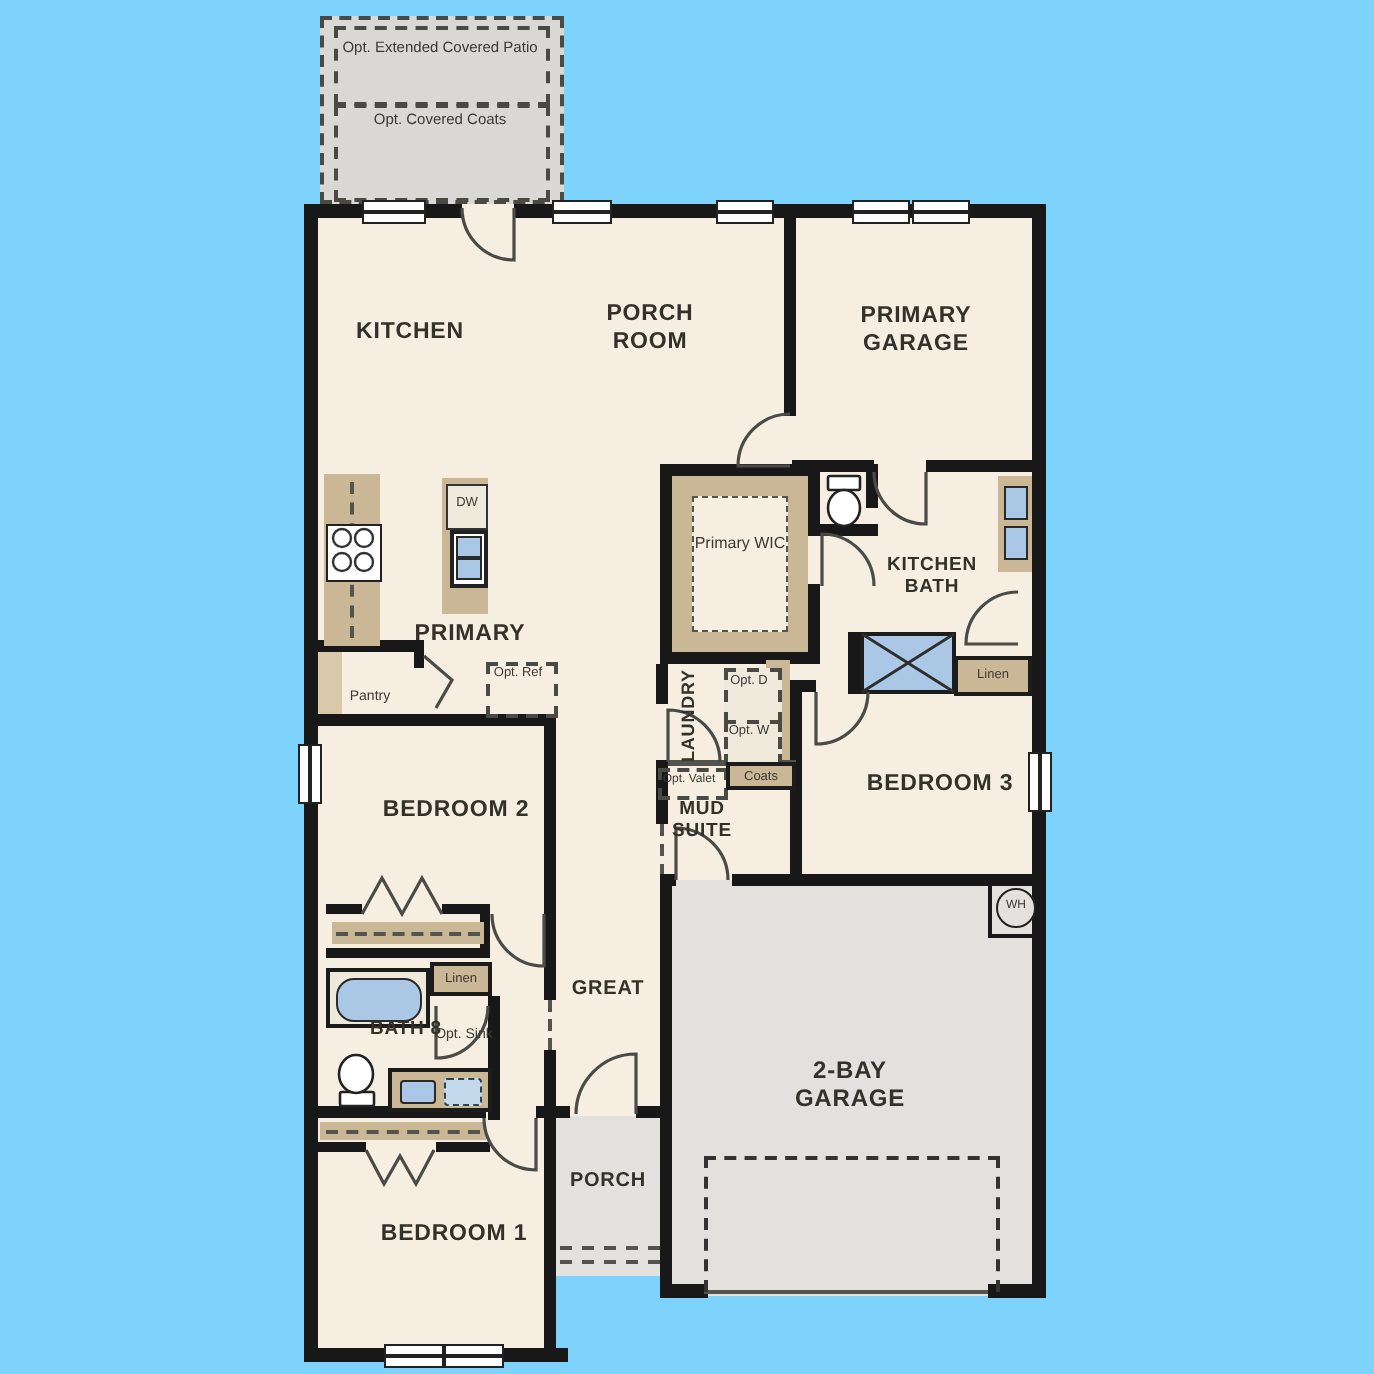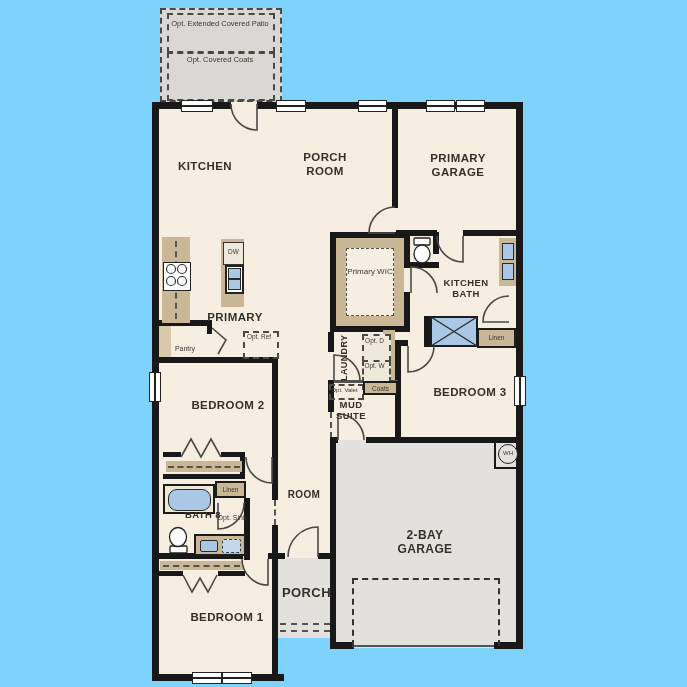--- a/index.html
+++ b/index.html
@@ -221,18 +221,18 @@
   <span class="sm" style="left:362px;top:337px;width:25px;font-size:6.5px;">Opt. D</span>
   <span class="sm" style="left:362px;top:362px;width:25px;font-size:6.5px;">Opt. W</span>
   <span class="sm" style="left:329px;top:387px;width:31px;font-size:6px;">Opt. Valet</span>
   <span class="lbl" style="left:329px;top:399px;width:44px;font-size:9.5px;">MUD SUITE</span>
   <span class="lbl" style="left:430px;top:386px;width:80px;font-size:11.5px;">BEDROOM 3</span>
   <span class="lbl" style="left:186px;top:399px;width:84px;font-size:11.5px;">BEDROOM 2</span>
   <span class="sm" style="left:162px;top:345px;width:46px;font-size:7px;">Pantry</span>
   <span class="sm" style="left:244px;top:333px;width:30px;font-size:6.5px;">Opt. Ref</span>
   <span class="lbl" style="left:184px;top:509px;width:38px;font-size:9.5px;">BATH 8</span>
   <span class="sm" style="left:212px;top:514px;width:40px;font-size:7px;">Opt. Sink</span>
-  <span class="lbl" style="left:282px;top:489px;width:44px;font-size:10px;">ROOM</span>
-  <span class="lbl" style="left:282px;top:585px;width:44px;font-size:13px;">PORCH</span>
+  <span class="lbl" style="left:282px;top:489px;width:44px;font-size:10px;">GREAT</span>
+  <span class="lbl" style="left:282px;top:585px;width:44px;font-size:10px;">PORCH</span>
   <span class="lbl" style="left:182px;top:611px;width:90px;font-size:11.5px;">BEDROOM 1</span>
   <span class="lbl" style="left:383px;top:528px;width:84px;font-size:12px;">2-BAY GARAGE</span>
 
 </div>
 
 </body></html>

